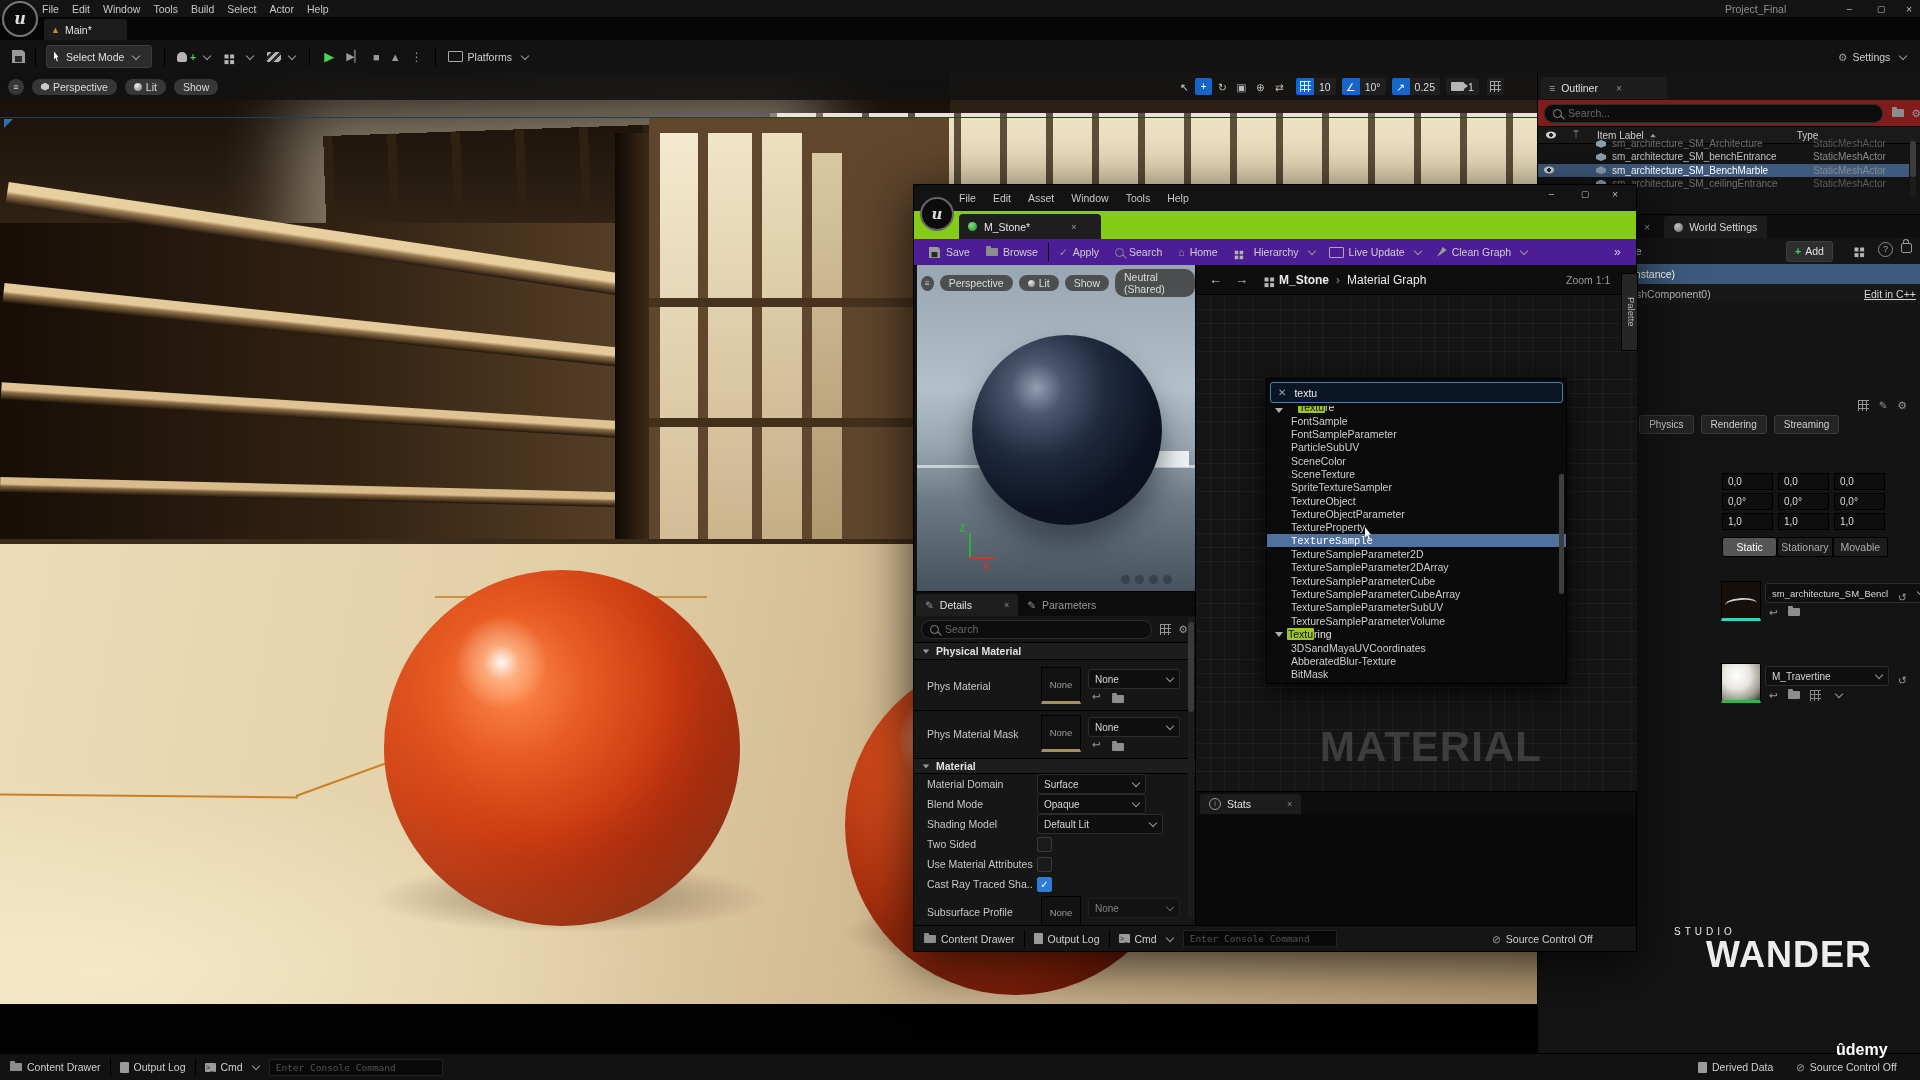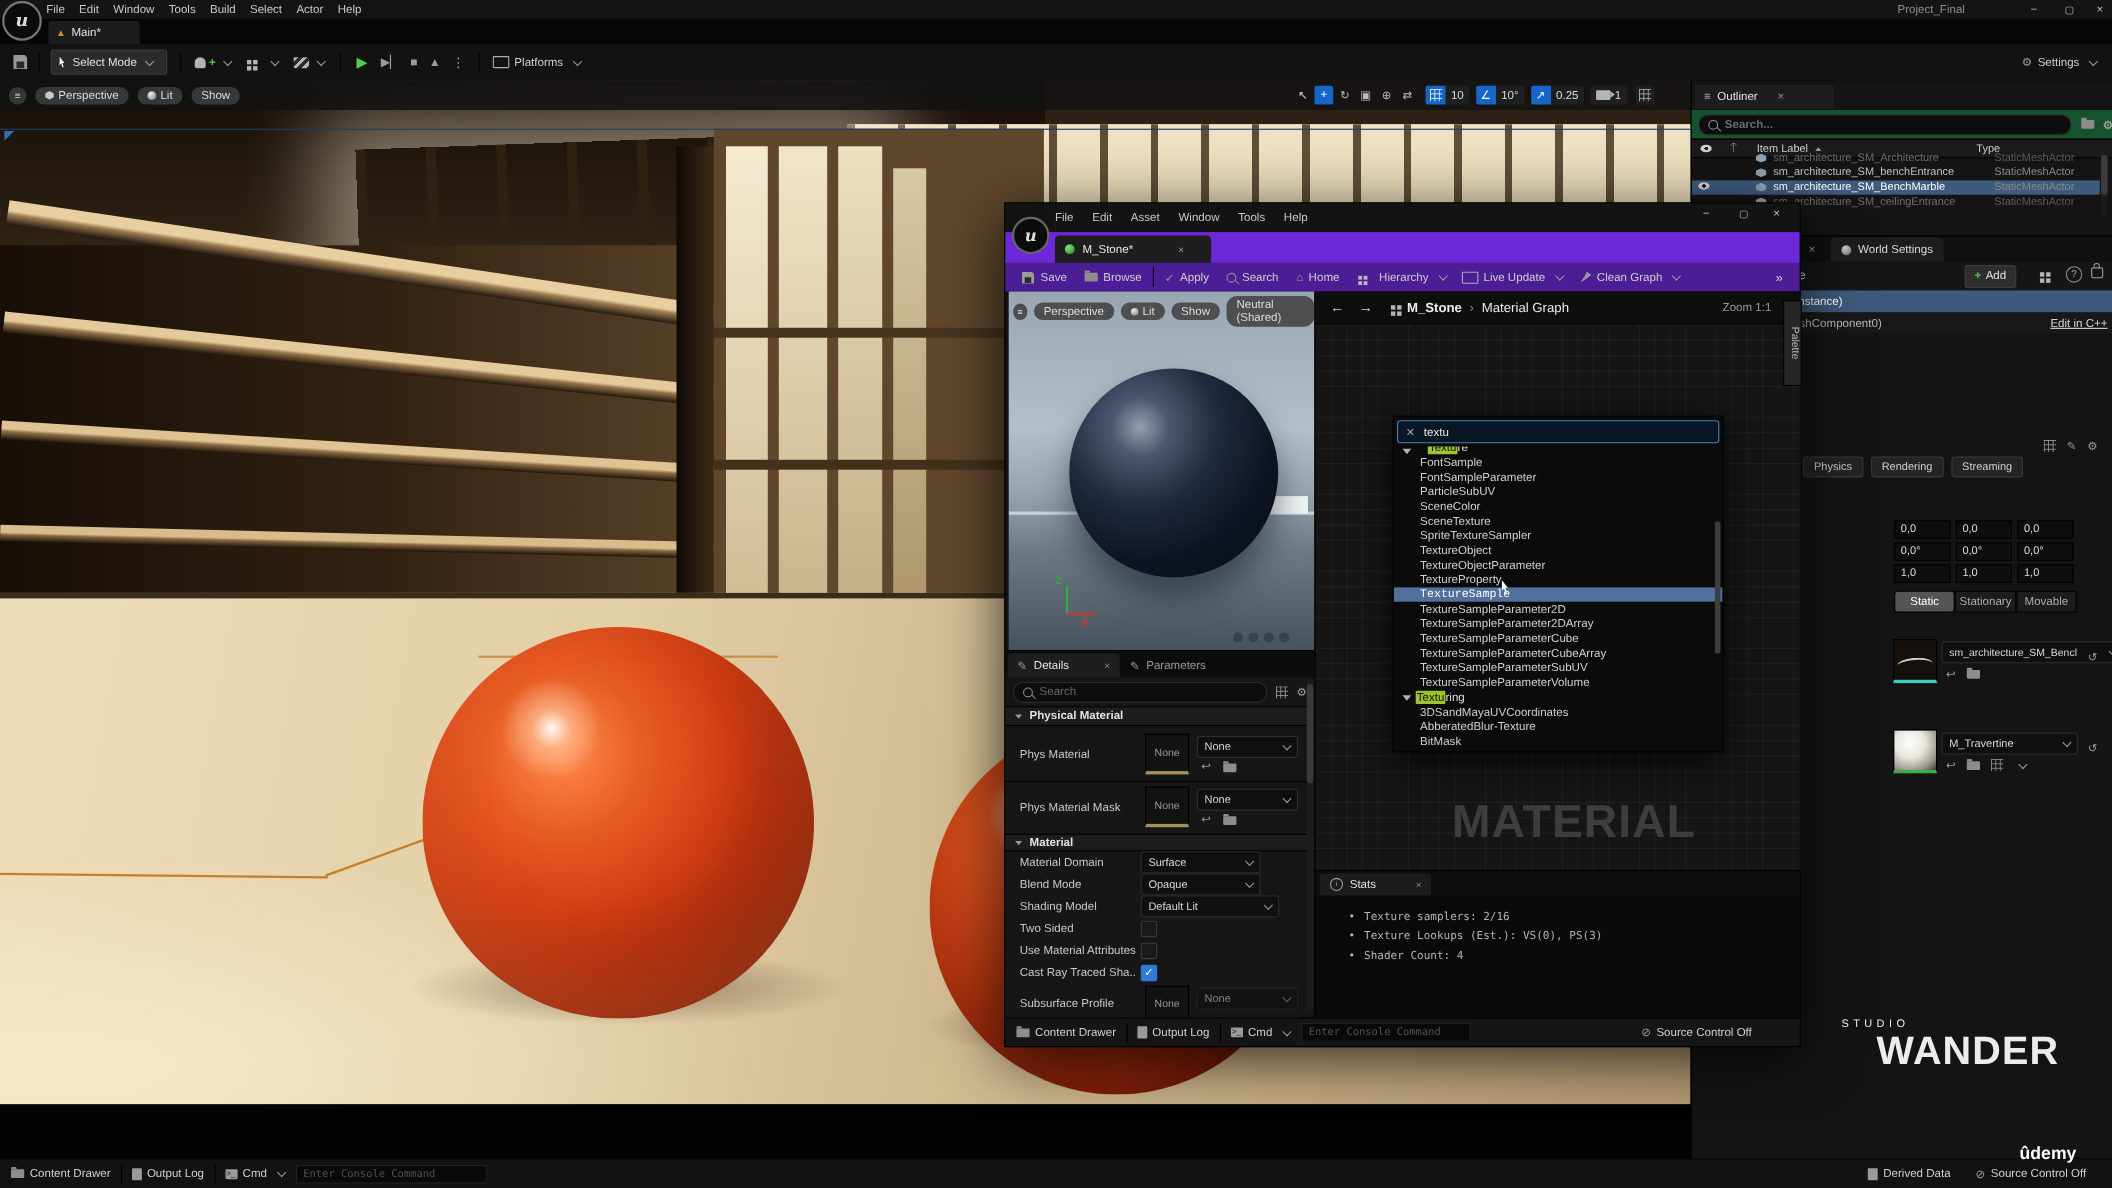--- a/index.html
+++ b/index.html
@@ -240,21 +240,21 @@
   <div class="a" style="left:0;top:1004px;width:1537px;height:49px;background:#020202;"></div>
 
   <div class="a" style="left:1537px;top:73px;width:383px;height:980px;background:#141414;border-left:1px solid #000;">
 
     <div class="a f" style="left:3px;top:4px;width:118px;height:22px;background:#1d1d1d;border-radius:3px 3px 0 0;gap:6px;padding-left:8px;">
       <span class="glyph">≡</span>
       <span style="color:#e0e0e0;">Outliner</span>
       <span style="color:#8a8a8a;margin-left:12px;">×</span>
     </div>
 
-    <div class="a f" style="left:0;top:27px;width:383px;height:26px;background:#14532d;font-weight:bold;">
+    <div class="a f" style="left:0;top:27px;width:383px;height:26px;background:#7f1d1d;">
       <div class="searchbox" style="margin-left:6px;width:325px;height:17px;">
         <span class="mag"></span>
         <span>Search...</span>
       </div>
       <span class="folder" style="margin-left:9px;"></span>
       <span class="glyph" style="margin-left:8px;">⚙</span>
     </div>
 
     <div class="a f" style="left:0;top:53px;width:383px;height:16px;background:#1a1a1a;border-top:1px solid #000;border-bottom:1px solid #000;font-size:10px;color:#cfcfcf;">
       <span class="eyeic" style="margin-left:7px;transform:scale(.85);"></span>
@@ -419,21 +419,21 @@
         <span>Tools</span>
         <span>Help</span>
       </div>
       <span class="a" style="left:634px;top:3px;color:#bbb;">−</span>
       <span class="a" style="left:667px;top:4px;color:#bbb;font-size:9px;">▢</span>
       <span class="a" style="left:698px;top:3px;color:#bbb;">×</span>
     </div>
 
     <div class="a" style="left:6px;top:12px;width:30px;height:30px;border-radius:50%;background:#0c0c0c;border:2px solid #666;color:#ddd;font-family:'DejaVu Serif',serif;font-style:italic;font-weight:bold;font-size:15px;text-align:center;line-height:30px;z-index:3;">u</div>
 
-    <div class="a" style="left:0;top:26px;width:722px;height:28px;background:#6d28d9;">
+    <div class="a" style="left:0;top:26px;width:722px;height:28px;background:#84cc16;">
       <div class="a f" style="left:45px;top:3px;width:142px;height:25px;background:#1e1e1e;border-radius:4px 4px 0 0;gap:7px;padding-left:9px;box-sizing:border-box;">
         <span style="width:9px;height:9px;border-radius:50%;background:radial-gradient(circle at 35% 30%,#7fe07f,#1f8f2a);"></span>
         <span style="color:#e6e6e6;">M_Stone*</span>
         <span style="color:#9a9a9a;margin-left:34px;font-size:9px;">×</span>
       </div>
     </div>
 
     <div class="a f" style="left:0;top:54px;width:722px;height:26px;background:#4c1d95;border-bottom:1px solid #000;">
       <div class="tbtn" style="margin-left:14px;">
           <span class="floppy" style="transform:scale(.85);"></span>
@@ -761,26 +761,20 @@
     </div>
 
     <div class="a" style="left:281px;top:606px;width:441px;height:134px;background:#0a0a0a;border-left:1px solid #000;border-top:1px solid #000;box-sizing:border-box;">
       <div class="f" style="height:22px;background:#0d0d0d;">
         <div class="f" style="height:20px;margin:2px 0 0 4px;background:#1c1c1c;border-radius:3px 3px 0 0;padding:0 9px;gap:6px;">
           <span style="width:10px;height:10px;border-radius:50%;border:1.4px solid #9a9a9a;color:#9a9a9a;font-size:7px;text-align:center;line-height:10px;">i</span>
           <span style="color:#e0e0e0;">Stats</span>
           <span style="color:#8a8a8a;margin-left:30px;font-size:9px;">×</span>
         </div>
       </div>
-      <div style="padding:10px 0 0 30px;">
-
-      <div class="statline">Texture samplers: 2/16</div>
-          <div class="statline">Texture Lookups (Est.): VS(0), PS(3)</div>
-          <div class="statline">Shader Count: 4</div>
-        </div>
     </div>
 
     <div class="a f" style="left:0;top:740px;width:722px;height:26px;background:#151515;border-top:1px solid #000;box-sizing:border-box;">
       <div class="tbtn" style="margin-left:10px;">
           <span class="folder"></span>
           <span>Content Drawer</span>
         </div>
       <span class="sep" style="margin:0 9px;"></span>
       <div class="tbtn">
           <span style="width:9px;height:11px;background:#9a9a9a;border-radius:1px;"></span>

